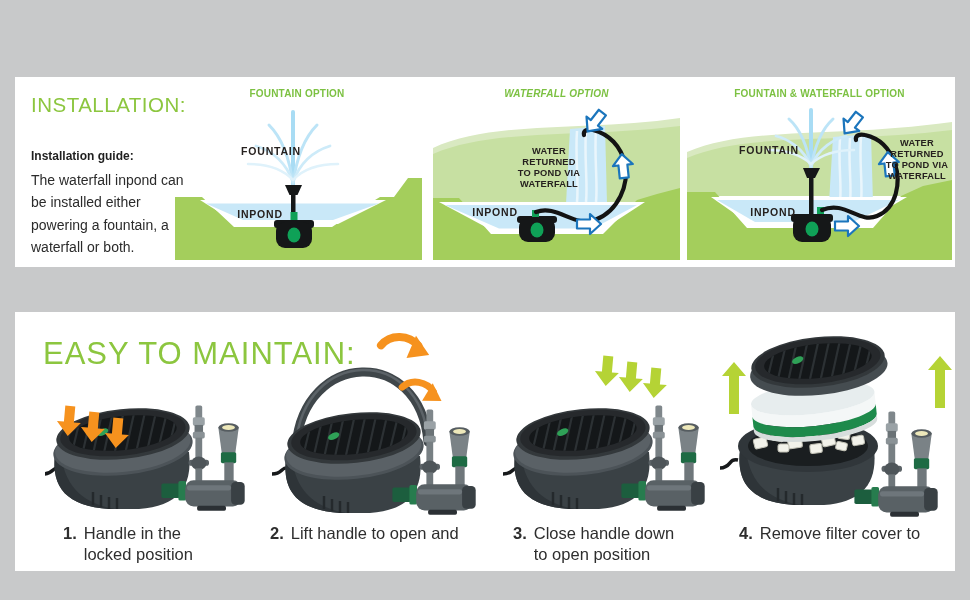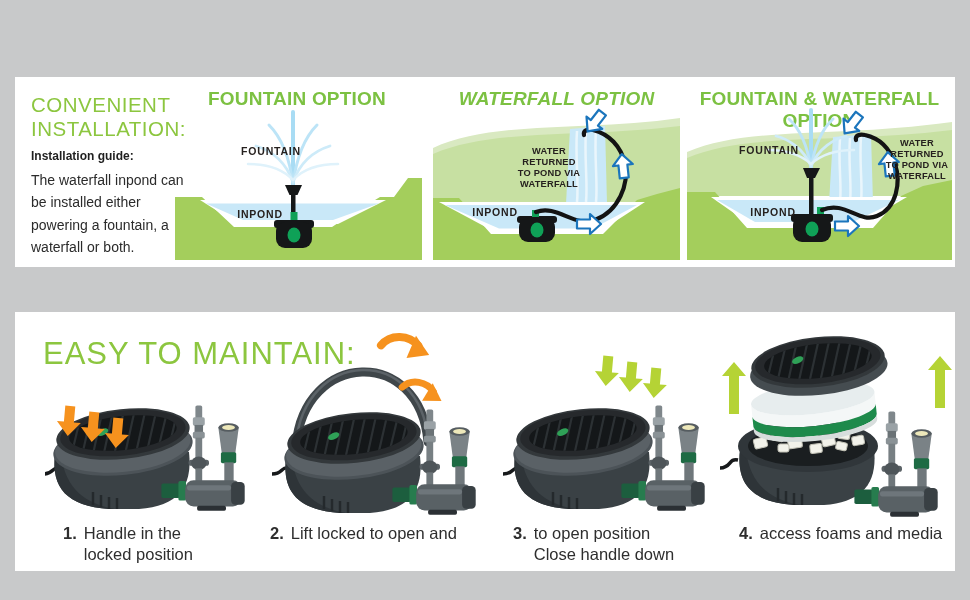--- a/index.html
+++ b/index.html
@@ -5,21 +5,21 @@
   html,body{margin:0;padding:0;}
   body{width:970px;height:600px;background:#c8c9ca;font-family:"Liberation Sans",sans-serif;position:relative;overflow:hidden;}
   .panel{position:absolute;left:15px;width:940px;background:#ffffff;}
   #panel-install{top:77px;height:190px;}
   #panel-maintain{top:312px;height:259px;}
   .abs{position:absolute;}
   .green-head{color:#8cc63f;font-weight:400;letter-spacing:.5px;}
   #install-heading{left:16px;top:16px;font-size:20.5px;line-height:1.18;}
   #guide-title{left:16px;top:72px;font-size:12px;font-weight:700;color:#1f1f1f;}
   #guide-body{left:16px;top:92px;width:158px;font-size:14px;line-height:1.6;color:#2b2b2b;}
-  .opt-title{top:11px;text-align:center;color:#7cc142;font-weight:700;font-size:19px;letter-spacing:.2px;}
+  .opt-title{top:11px;text-align:center;color:#7cc142;font-weight:700;font-size:10px;letter-spacing:.2px;}
   .diagram{top:31px;}
   svg text{font-family:"Liberation Sans",sans-serif;font-weight:700;fill:#26211f;}
   .lbl{font-size:10.5px;letter-spacing:.8px;}
   .wl{font-size:9.3px;letter-spacing:.2px;}
   #maintain-heading{left:28px;top:24px;font-size:31px;letter-spacing:1px;}
   .caption{position:absolute;top:211px;display:flex;gap:7px;font-size:16.5px;color:#2e2e2e;line-height:1.3;}
   .caption .num{font-weight:700;}
   .caption .lines{display:flex;flex-direction:column;}
 </style>
 </head>
@@ -100,21 +100,20 @@
     <g id="curvarr">
       <path d="M2,20 C8,6 26,2 38,10" fill="none" stroke="#f6921e" stroke-width="8" stroke-linecap="round"></path>
       <polygon points="33,1 51,16 30,25" fill="#f6921e"></polygon>
     </g>
   </defs>
 </svg>
 
 <div class="panel" id="panel-install">
 
   <div class="abs green-head" id="install-heading">
-    <div>CONVENIENT</div>
     <div>INSTALLATION:</div>
   </div>
   <div class="abs" id="guide-title">Installation guide:</div>
   <div class="abs" id="guide-body">The waterfall inpond can be installed either powering a fountain, a waterfall or both.</div>
 
   <div class="abs opt-title" style="left:157px;width:250px;">FOUNTAIN OPTION</div>
   <svg class="abs diagram" style="left:157px;" width="250" height="152" viewBox="0 0 250 152">
     <polygon points="3,89 30,89 62,119 160,119 178,107 208,89 222,89 236,70 250,70 250,152 3,152" fill="#a4ce5c"></polygon>
     <polygon points="28,92 214,92 166,116 66,116" fill="#ffffff"></polygon>
     <polygon points="34,95.5 207,95.5 161,112 71,112" fill="#c9e8f8"></polygon>
@@ -288,29 +287,29 @@
   <div class="caption" style="left:48px;">
     <span class="num">1.</span>
     <span class="lines">
       <span>Handle in the</span>
       <span>locked position</span>
     </span>
   </div>
   <div class="caption" style="left:255px;">
     <span class="num">2.</span>
     <span class="lines">
-      <span>Lift locked to open and</span>
+      <span>Lift handle to open and</span>
     </span>
   </div>
   <div class="caption" style="left:498px;">
     <span class="num">3.</span>
     <span class="lines">
+      <span>Close handle down</span>
       <span>to open position</span>
-      <span>Close handle down</span>
     </span>
   </div>
   <div class="caption" style="left:724px;">
     <span class="num">4.</span>
     <span class="lines">
-      <span>access foams and media</span>
+      <span>Remove filter cover to</span>
     </span>
   </div>
 </div>
 
 </body></html>

